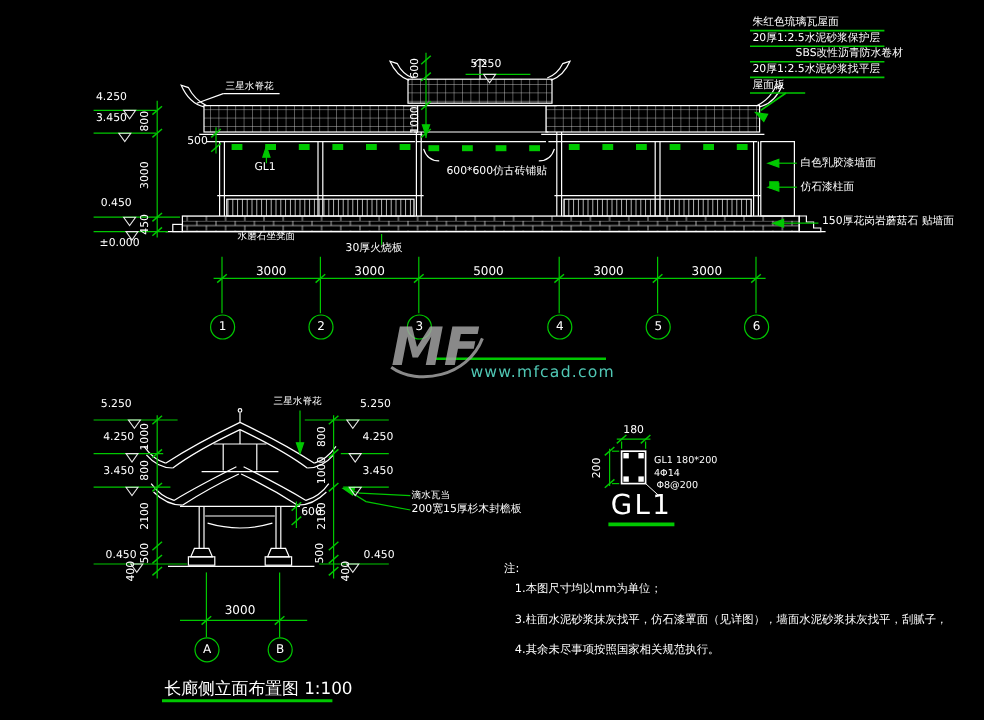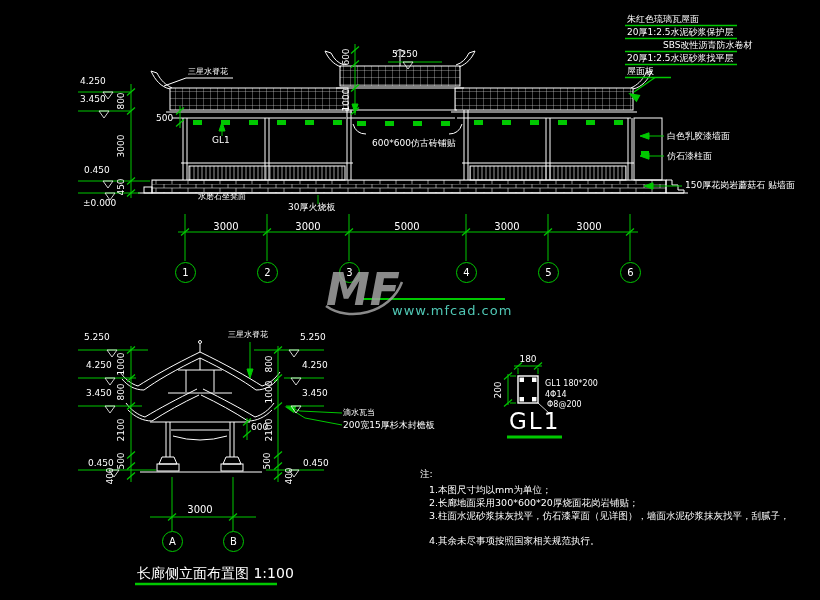--- a/index.html
+++ b/index.html
@@ -399,21 +399,20 @@
 
 <span class="lbl ctr" style="left:528px;top:355px">180</span>
 <span class="lbl rotc" style="left:499px;top:390px">200</span>
 <span class="lbl s8" style="left:545px;top:380px">GL1 180*200</span>
 <span class="lbl s8" style="left:545px;top:391px">4Φ14</span>
 <span class="lbl s8" style="left:547px;top:401px">Φ8@200</span>
 <span class="lbl" style="left:509px;top:409px;font-size:23px;letter-spacing:2px">GL1</span>
 
 <span class="note s11" style="left:420px;top:468px">注:</span>
 <span class="note" style="left:429px;top:484px">1.本图尺寸均以mm为单位；</span>
-<span class="note" style="left:429px;top:497px">2.长廊地面采用300*600*20厚烧面花岗岩铺贴；</span>
 <span class="note" style="left:429px;top:510px">3.柱面水泥砂浆抹灰找平，仿石漆罩面（见详图），墙面水泥砂浆抹灰找平，刮腻子，</span>
 <span class="note" style="left:429px;top:535px">4.其余未尽事项按照国家相关规范执行。</span>
 
 <div id="watermark">
   <svg width="90" height="66" style="left:320px;top:260px">
     <path d="M6,46 C28,62 70,54 82,22" stroke="#a3a3a3" stroke-width="2.5" fill="none"></path>
   </svg>
   <span class="wm-logo">MF</span>
   <span class="wm-url">www.mfcad.com</span>
 </div>

